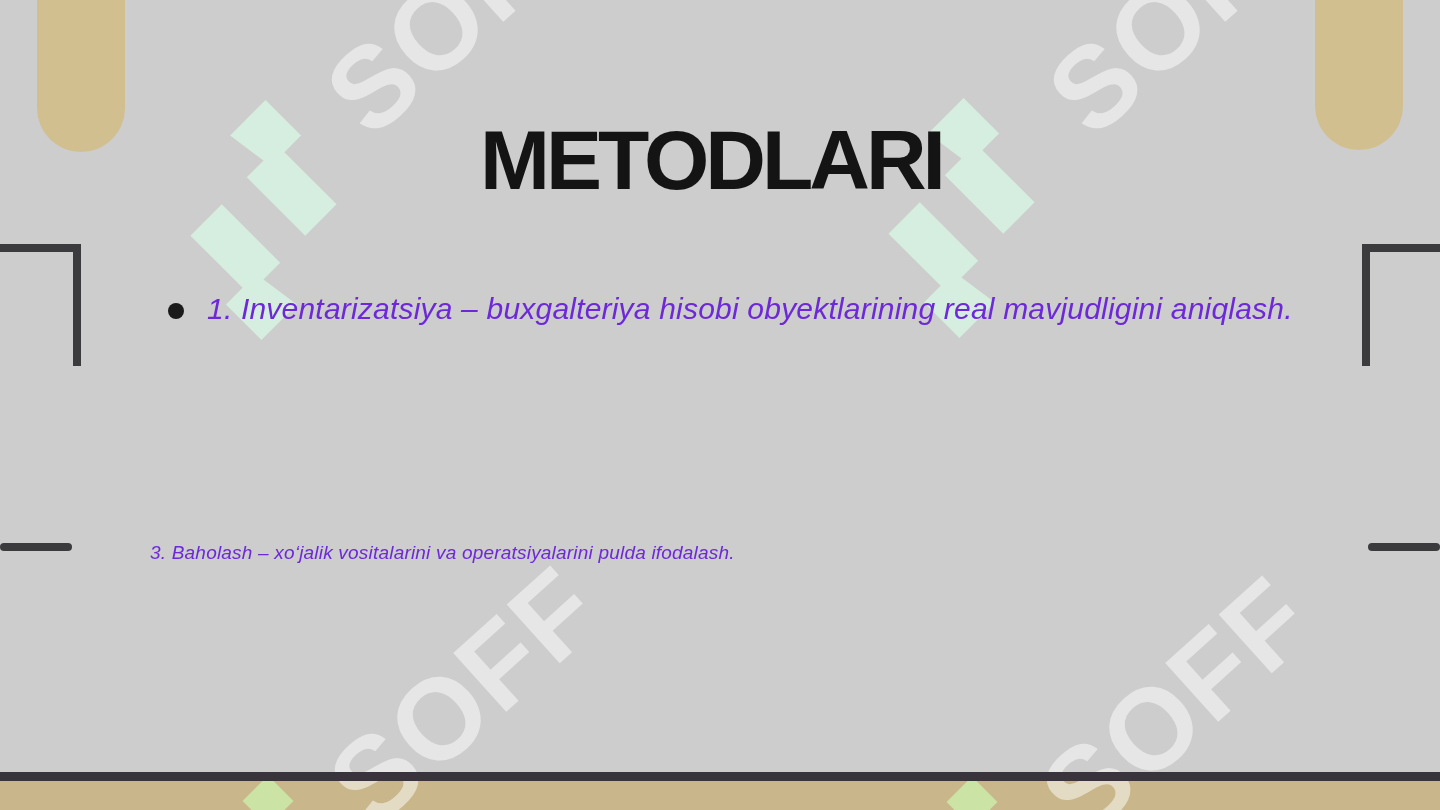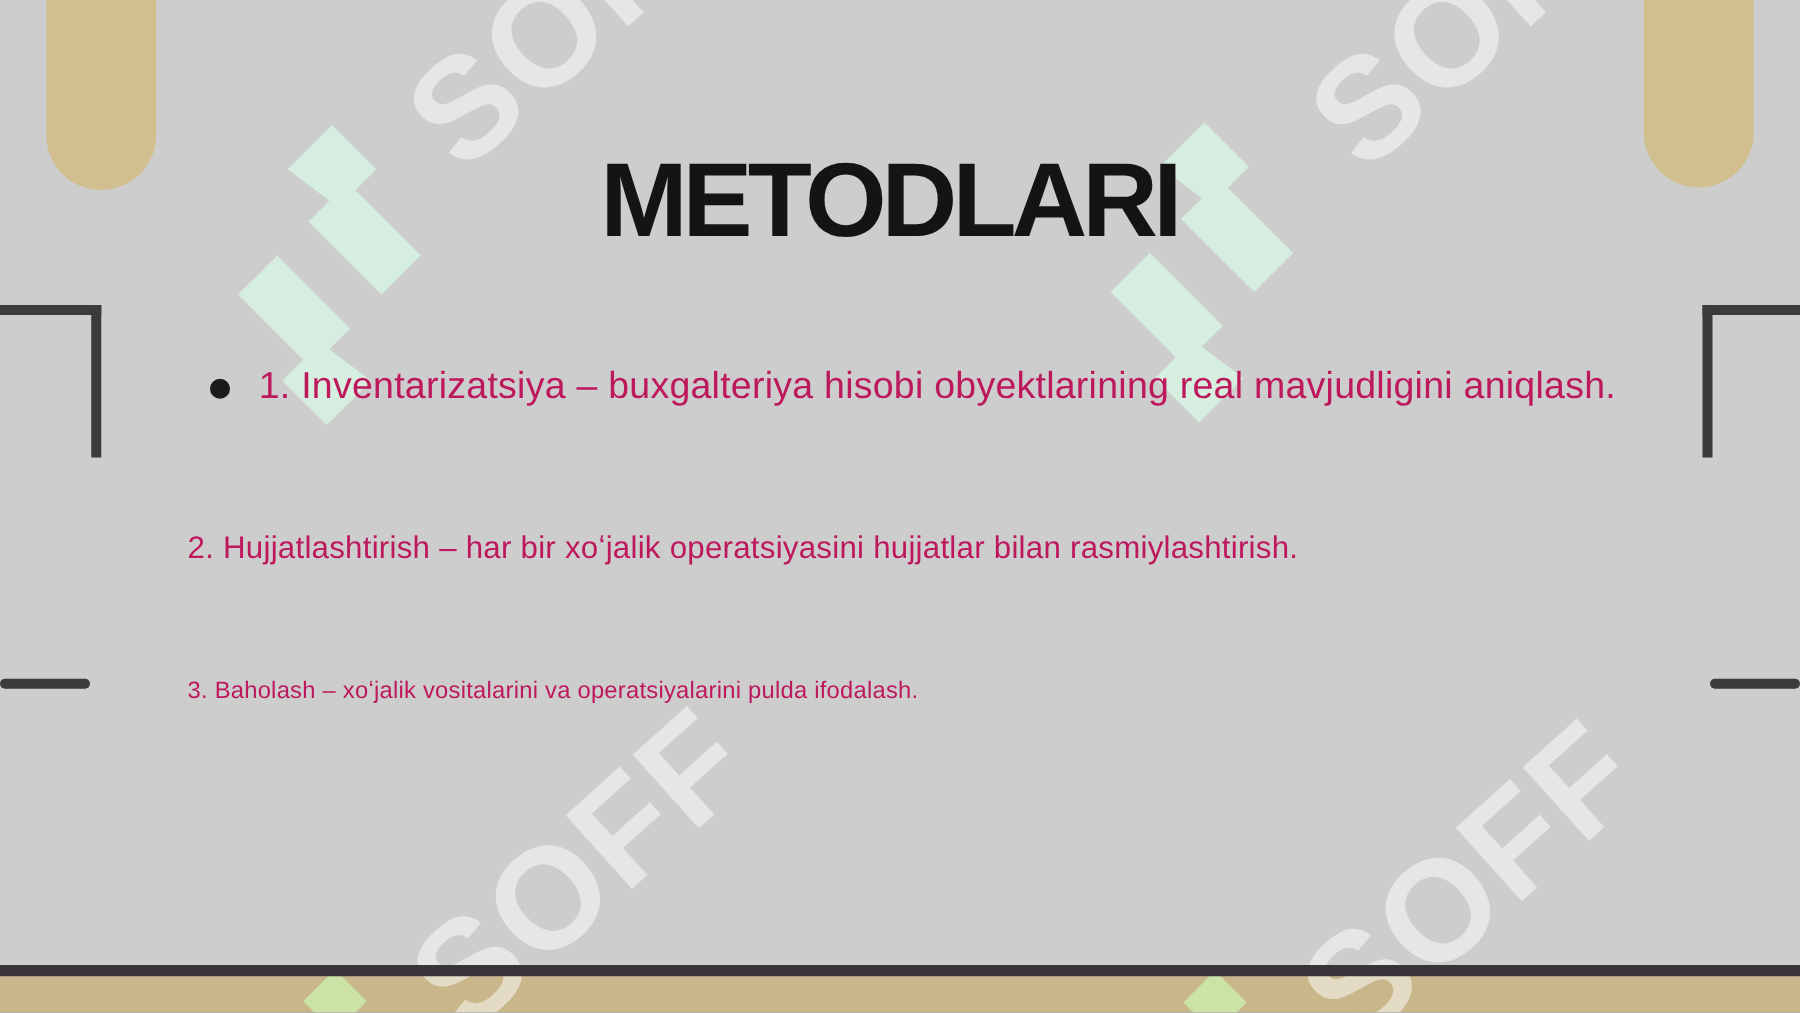--- a/index.html
+++ b/index.html
@@ -65,21 +65,21 @@
     position:absolute;left:0;top:112px;width:1440px;
     margin:0;
     text-align:center;
     font-size:84px;
     font-weight:800;
     letter-spacing:-4px;
     color:#141414;
     z-index:10;
     transform:translateX(-9px);
   }
-  .point{position:absolute;color:#be185d;z-index:10;}
+  .point{position:absolute;color:#6d28d9;z-index:10;font-style:italic;}
   .point-1{
     left:207px;top:284px;width:1165px;
     font-size:30px;line-height:49px;letter-spacing:0.2px;
   }
   .bullet-dot{
     position:absolute;left:168px;top:303px;
     width:16px;height:16px;border-radius:50%;
     background:#1b1b1b;z-index:10;
   }
   .point-2{left:150px;top:420px;width:1260px;font-size:25px;line-height:36px;letter-spacing:0.2px;}
@@ -114,16 +114,15 @@
 
   <div class="bracket left"></div>
   <div class="bracket right"></div>
   <div class="edge-dash left"></div>
   <div class="edge-dash right"></div>
 
   <h1 class="title">METODLARI</h1>
 
   <div class="bullet-dot"></div>
   <div class="point point-1">1. Inventarizatsiya – buxgalteriya hisobi obyektlarining real mavjudligini aniqlash.</div>
-  <div class="point point-2">2. Hujjatlashtirish – har bir xoʻjalik operatsiyasini hujjatlar bilan rasmiylashtirish.</div>
   <div class="point point-3">3. Baholash – xoʻjalik vositalarini va operatsiyalarini pulda ifodalash.</div>
 
 </div>
 
 </body></html>

